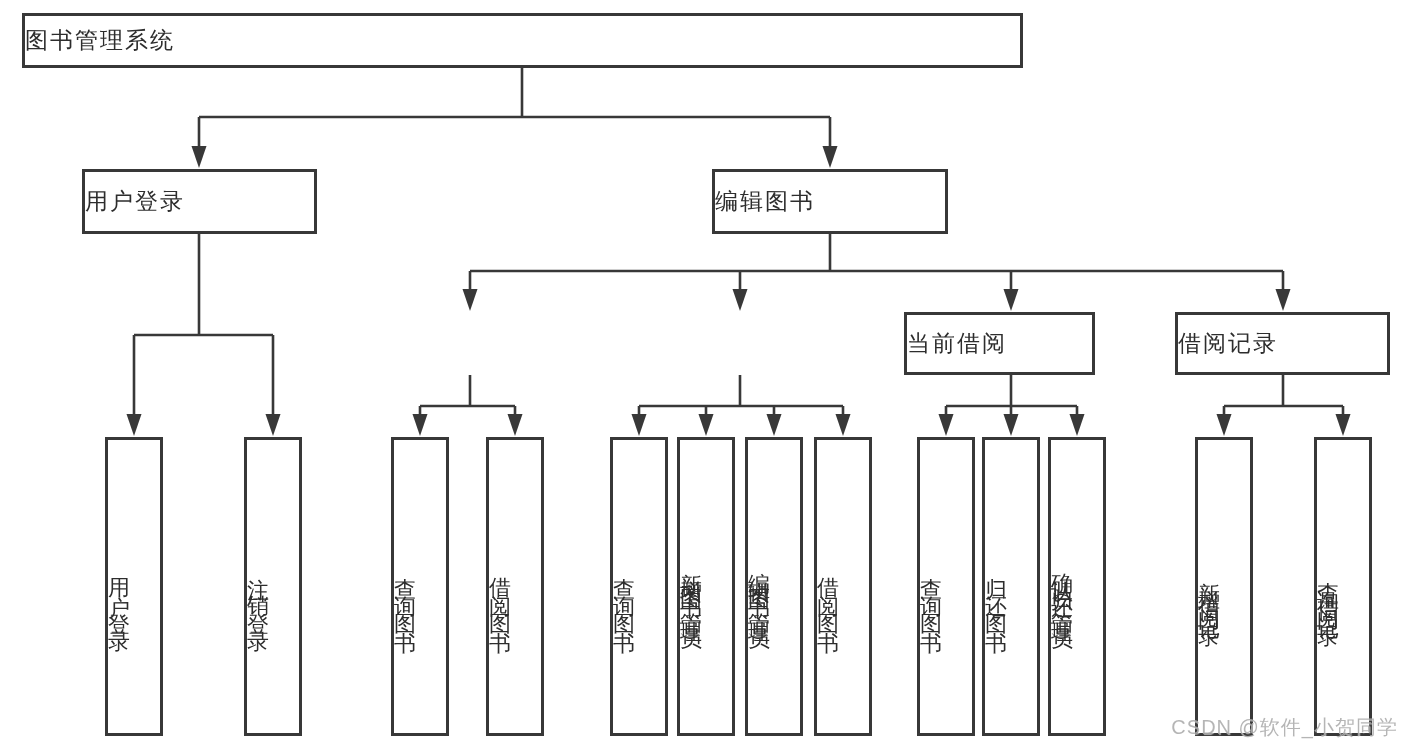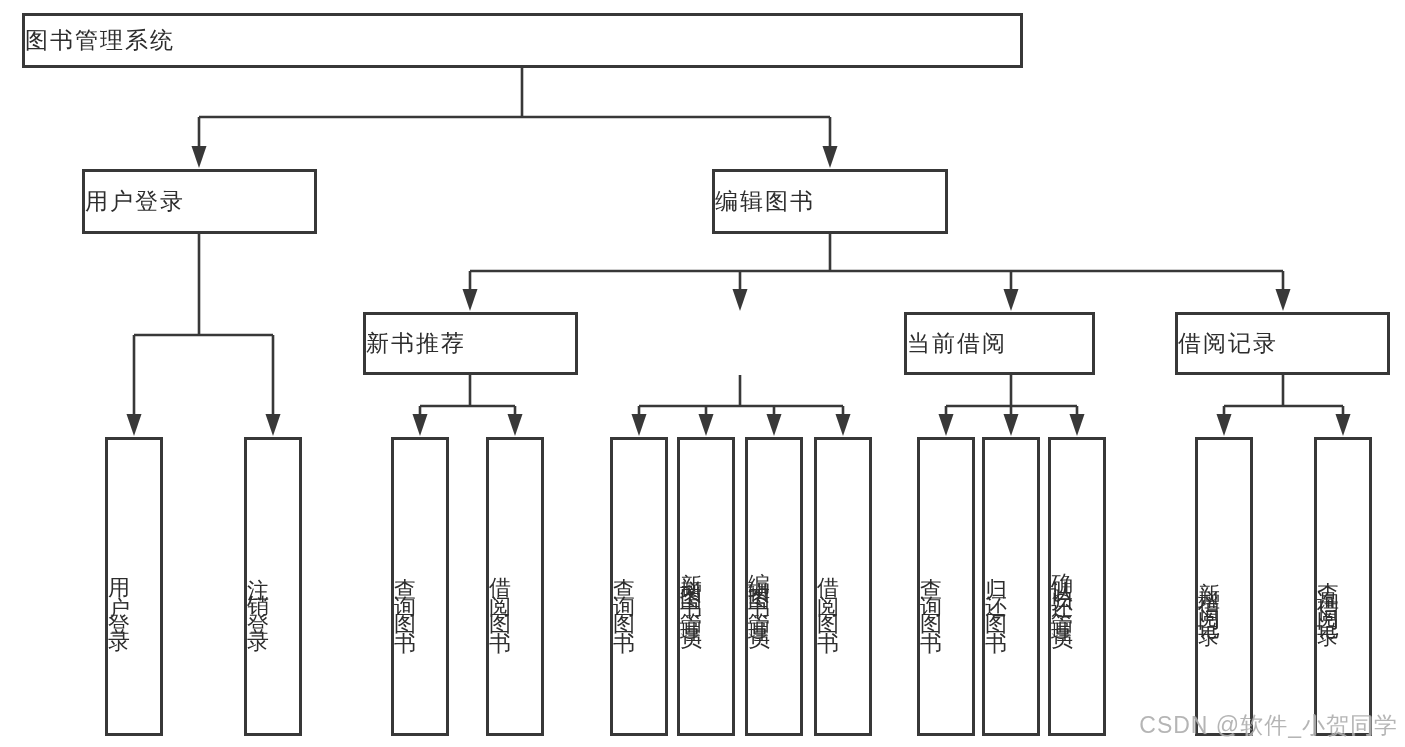--- a/index.html
+++ b/index.html
@@ -30,21 +30,21 @@
     font-size:22px;
     color:#2d2d2d;
     line-height:1;
   }
   .sp4{letter-spacing:18px;margin-bottom:-18px;}
   .sp6{letter-spacing:9px;margin-bottom:-9px;}
   .sp9{letter-spacing:8px;margin-bottom:-8px;}
   .watermark{
     position:absolute;
     right:7px;bottom:6px;
-    font-size:23px;
+    font-size:20px;
     color:#aeaeae;
     opacity:0.9;
     text-shadow:1px 1px 1px rgba(255,255,255,0.7);
     letter-spacing:1px;
     white-space:nowrap;
   }
 </style>
 </head>
 <body>
 
@@ -98,23 +98,20 @@
     <span>图书管理系统</span>
   </div>
 
   <div class="box hbox lvl2" style="left:82px;width:235px;">
     <span>用户登录</span>
   </div>
   <div class="box hbox lvl2" style="left:712px;width:236px;">
     <span>编辑图书</span>
   </div>
 
-  <div class="box hbox lvl3" style="left:363px;width:215px;">
-    <span>新书推荐</span>
-  </div>
   <div class="box hbox lvl3" style="left:904px;width:191px;">
     <span>当前借阅</span>
   </div>
   <div class="box hbox lvl3" style="left:1175px;width:215px;">
     <span>借阅记录</span>
   </div>
 
   <div class="box leaf" style="left:105px;">
     <span class="vlabel sp4">用户登录</span>
   </div>

